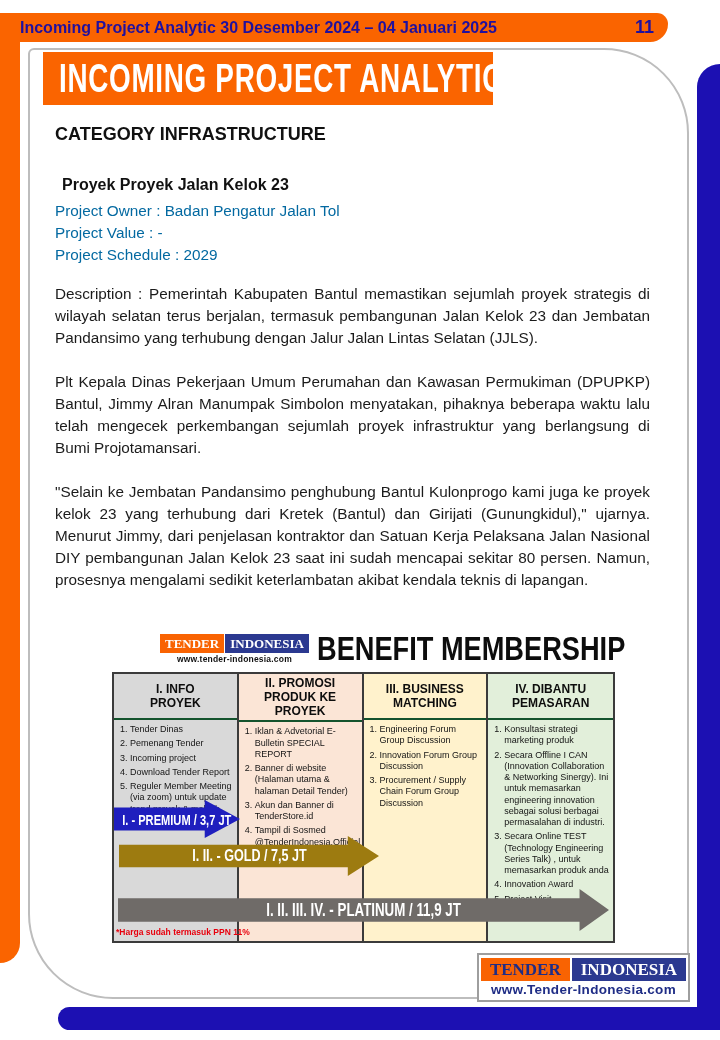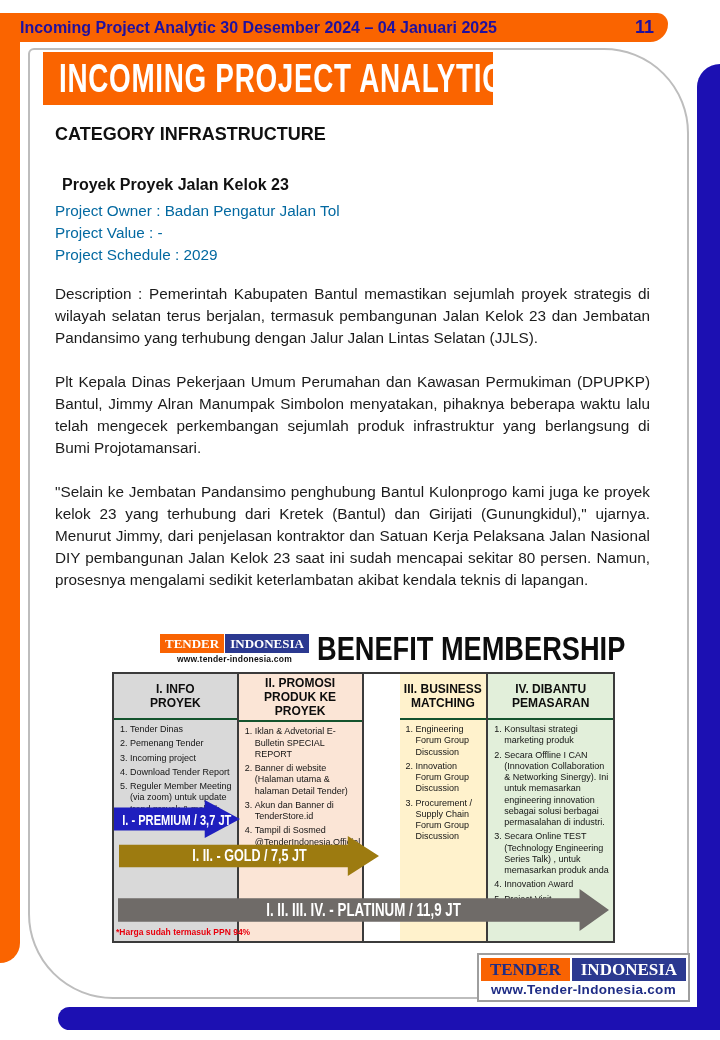--- a/index.html
+++ b/index.html
@@ -102,21 +102,21 @@
   <div class="proj-name">Proyek Proyek Jalan Kelok 23</div>
 
   <div class="meta">
     <div>Project Owner : Badan Pengatur Jalan Tol</div>
     <div>Project Value : -</div>
     <div>Project Schedule : 2029</div>
   </div>
 
   <div class="paras">
     <p>Description : Pemerintah Kabupaten Bantul memastikan sejumlah proyek strategis di wilayah selatan terus berjalan, termasuk pembangunan Jalan Kelok 23 dan Jembatan Pandansimo yang terhubung dengan Jalur Jalan Lintas Selatan (JJLS).</p>
-    <p>Plt Kepala Dinas Pekerjaan Umum Perumahan dan Kawasan Permukiman (DPUPKP) Bantul, Jimmy Alran Manumpak Simbolon menyatakan, pihaknya beberapa waktu lalu telah mengecek perkembangan sejumlah produk infrastruktur yang berlangsung di Bumi Projotamansari.</p>
+    <p>Plt Kepala Dinas Pekerjaan Umum Perumahan dan Kawasan Permukiman (DPUPKP) Bantul, Jimmy Alran Manumpak Simbolon menyatakan, pihaknya beberapa waktu lalu telah mengecek perkembangan sejumlah proyek infrastruktur yang berlangsung di Bumi Projotamansari.</p>
     <p>"Selain ke Jembatan Pandansimo penghubung Bantul Kulonprogo kami juga ke proyek kelok 23 yang terhubung dari Kretek (Bantul) dan Girijati (Gunungkidul)," ujarnya. Menurut Jimmy, dari penjelasan kontraktor dan Satuan Kerja Pelaksana Jalan Nasional DIY pembangunan Jalan Kelok 23 saat ini sudah mencapai sekitar 80 persen. Namun, prosesnya mengalami sedikit keterlambatan akibat kendala teknis di lapangan.</p>
   </div>
 
   <div class="membership">
     <div class="m-header">
       <div class="m-logo">
         <div class="m-logo-row">
           <span class="m-logo-tender" style="background: rgb(249, 99, 2);">TENDER</span>
           <span class="m-logo-indo" style="background: rgb(43, 57, 144);">INDONESIA</span>
         </div>
@@ -140,21 +140,21 @@
       <div class="m-col" style="background: rgb(251, 229, 214);">
         <div class="m-col-header">II. PROMOSI
 PRODUK KE PROYEK</div>
         <ol class="benefits">
           <li>Iklan &amp; Advetorial E-Bulletin SPECIAL REPORT</li>
           <li>Banner di website (Halaman utama &amp; halaman Detail Tender)</li>
           <li>Akun dan Banner di TenderStore.id</li>
           <li>Tampil di Sosmed @TenderIndonesia.Official (IG &amp; Tiktok) Tender Indonesia</li>
         </ol>
       </div>
-      <div class="m-col" style="background: rgb(255, 242, 204); margin-left: 36px;">
+      <div class="m-col" style="background: rgb(255, 242, 204);">
         <div class="m-col-header">III. BUSINESS
 MATCHING</div>
         <ol class="benefits">
           <li>Engineering Forum Group Discussion</li>
           <li>Innovation Forum Group Discussion</li>
           <li>Procurement / Supply Chain Forum Group Discussion</li>
         </ol>
       </div>
       <div class="m-col" style="background: rgb(226, 239, 218);">
         <div class="m-col-header">IV. DIBANTU
@@ -172,21 +172,21 @@
     <div class="tier tier-premium" style="background: rgb(31, 31, 190);">
       <span class="condensed tier-label">I. - PREMIUM / 3,7 JT</span>
     </div>
     <div class="tier tier-gold" style="background: rgb(157, 123, 16);">
       <span class="condensed tier-label">I. II. - GOLD / 7,5 JT</span>
     </div>
     <div class="tier tier-platinum" style="background: rgb(111, 107, 104);">
       <span class="condensed tier-label">I. II. III. IV. - PLATINUM / 11,9 JT</span>
     </div>
 
-    <div class="m-note" style="color: rgb(232, 0, 13);">*Harga sudah termasuk PPN 94%</div>
+    <div class="m-note" style="color: rgb(232, 0, 13);">*Harga sudah termasuk PPN 11%</div>
   </div>
 
   <div class="footer-logo">
     <div class="f-logo-row">
       <span class="f-tender" style="background: rgb(249, 99, 2);">TENDER</span>
       <span class="f-indo" style="background: rgb(43, 57, 144);">INDONESIA</span>
     </div>
     <div class="f-url">www.Tender-Indonesia.com</div>
   </div>
 

